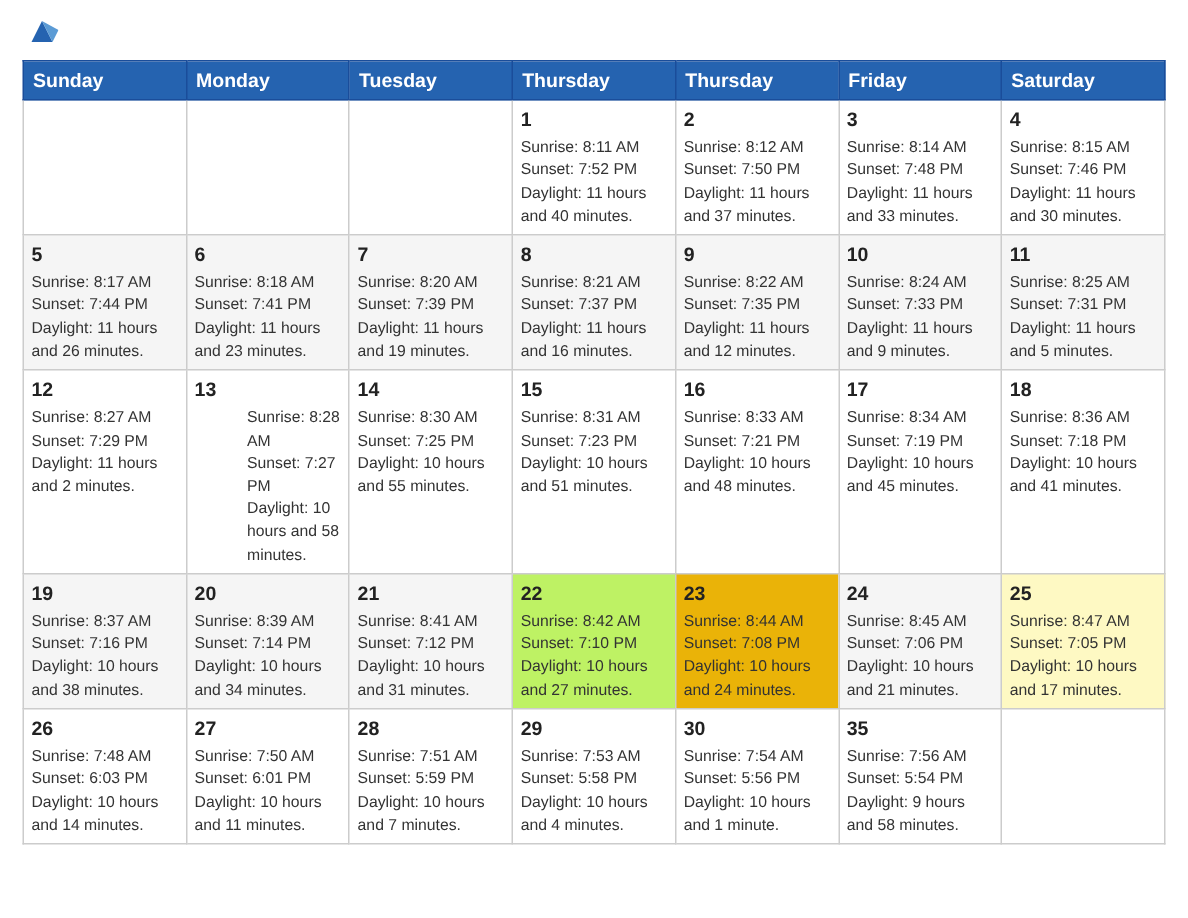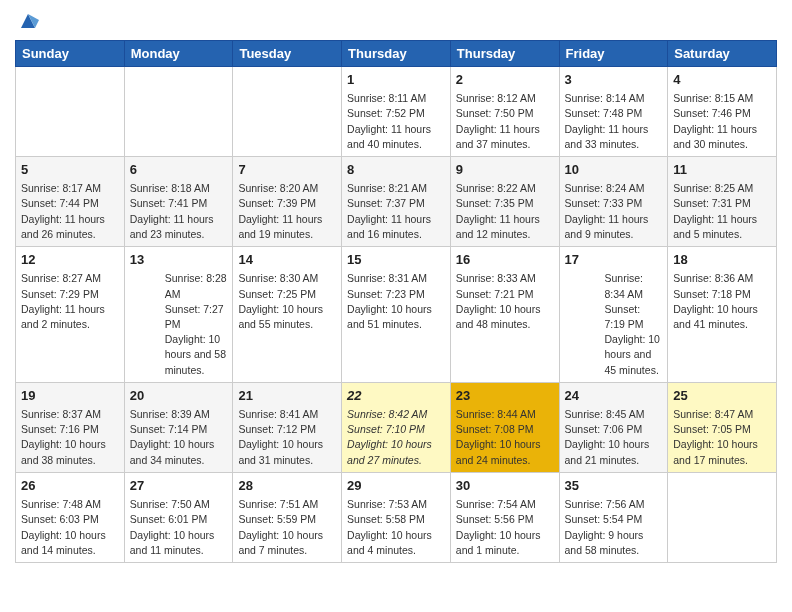--- a/index.html
+++ b/index.html
@@ -238,21 +238,21 @@
 Daylight: 10 hours and 51 minutes.</div>
           </td>
           <td>
             <span class="day-number">16</span>
             <div class="day-info" style="white-space: pre-line;">Sunrise: 8:33 AM
 Sunset: 7:21 PM
 Daylight: 10 hours and 48 minutes.</div>
           </td>
           <td>
             <span class="day-number">17</span>
-            <div class="day-info" style="white-space: pre-line; margin-left: 40px;">Sunrise: 8:34 AM
+            <div class="day-info" style="white-space: pre-line;">Sunrise: 8:34 AM
 Sunset: 7:19 PM
 Daylight: 10 hours and 45 minutes.</div>
           </td>
           <td>
             <span class="day-number">18</span>
             <div class="day-info" style="white-space: pre-line;">Sunrise: 8:36 AM
 Sunset: 7:18 PM
 Daylight: 10 hours and 41 minutes.</div>
           </td>
         </tr>
@@ -268,21 +268,21 @@
             <div class="day-info" style="white-space: pre-line;">Sunrise: 8:39 AM
 Sunset: 7:14 PM
 Daylight: 10 hours and 34 minutes.</div>
           </td>
           <td style="background: rgb(245, 245, 245);">
             <span class="day-number">21</span>
             <div class="day-info" style="white-space: pre-line;">Sunrise: 8:41 AM
 Sunset: 7:12 PM
 Daylight: 10 hours and 31 minutes.</div>
           </td>
-          <td style="background: #fef9c3; font-style: italic;">
+          <td style="background: #bef264;">
             <span class="day-number">22</span>
             <div class="day-info" style="white-space: pre-line;">Sunrise: 8:42 AM
 Sunset: 7:10 PM
 Daylight: 10 hours and 27 minutes.</div>
           </td>
           <td style="background: #eab308;">
             <span class="day-number">23</span>
             <div class="day-info" style="white-space: pre-line;">Sunrise: 8:44 AM
 Sunset: 7:08 PM
 Daylight: 10 hours and 24 minutes.</div>

